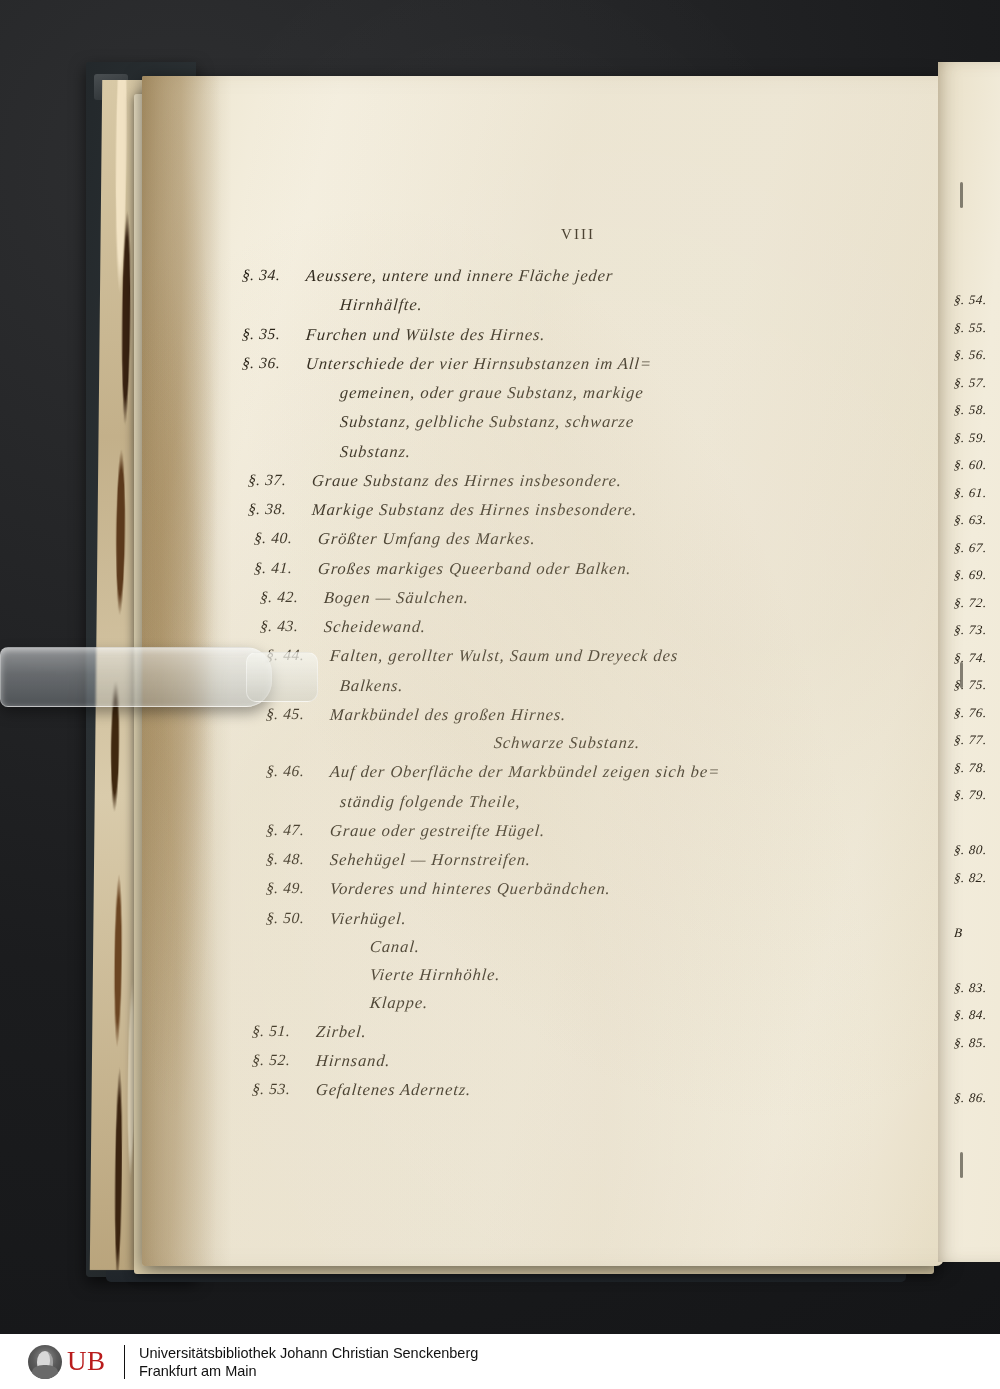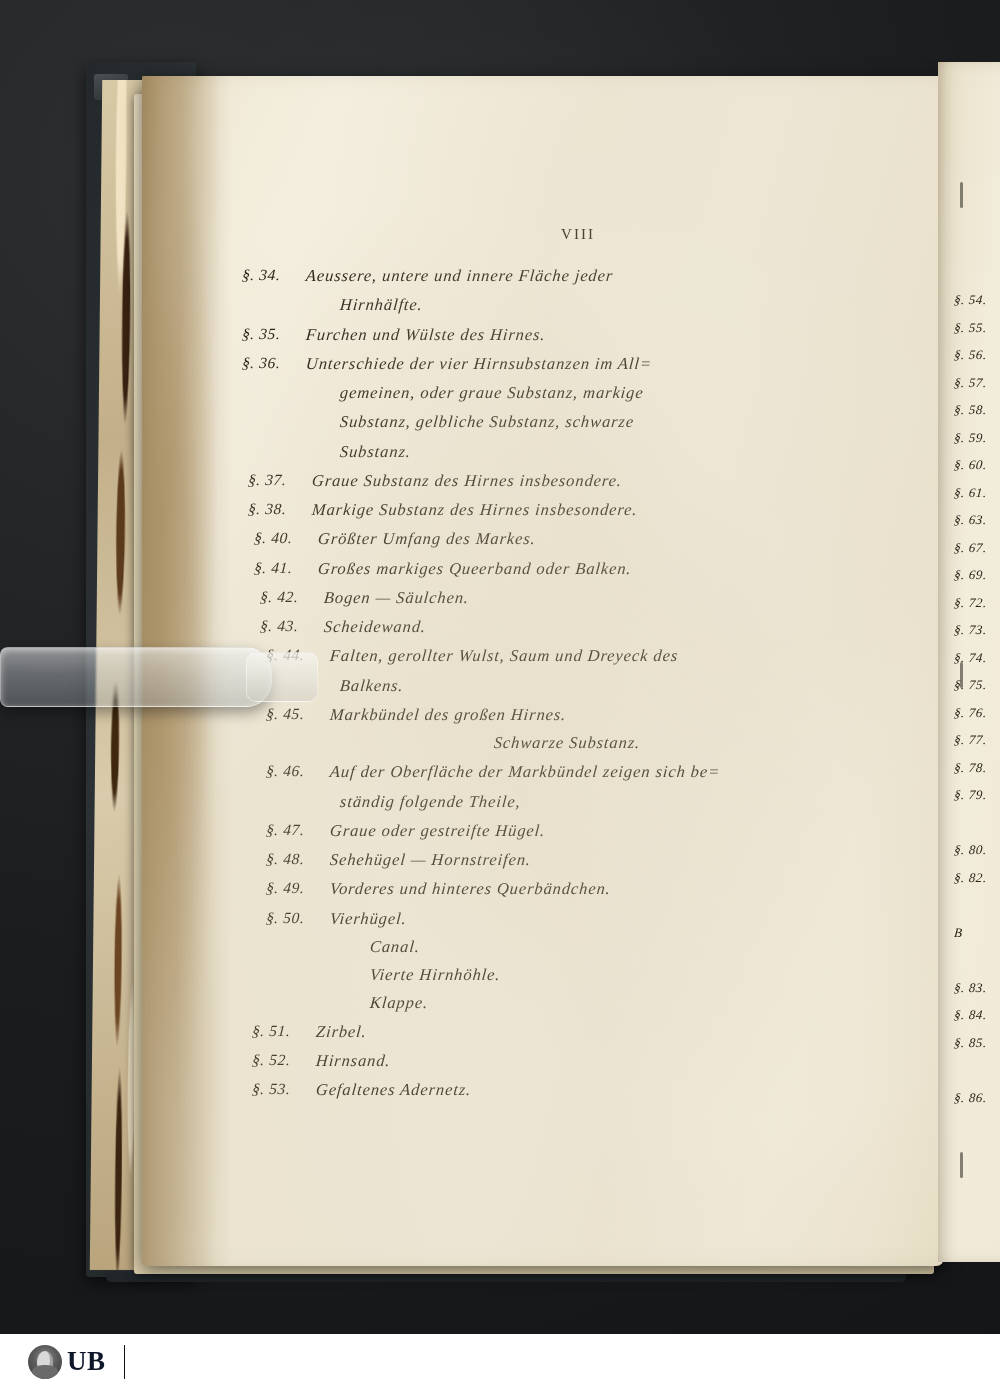--- a/index.html
+++ b/index.html
@@ -76,24 +76,24 @@
   .ub-seal:after {
     content: "";
     position: absolute;
     left: 4px; top: 20px;
     width: 26px; height: 16px;
     border-radius: 45% 45% 0 0;
     background: #6a6a6a;
   }
   .ub-text {
     font-family: "Liberation Serif", serif;
-    font-weight: 700;
+    font-weight: 400;
     font-size: 27px;
     letter-spacing: 0.5px;
-    color: #0f172a;
+    color: #b91c1c;
     margin-left: 5px;
   }
   .footer-divider {
     width: 1px;
     height: 34px;
     background: #111;
     margin: 0 14px 0 10px;
     flex: none;
   }
   .footer-lines {
@@ -519,13 +519,17 @@
   <div class="weight-tip"></div>
 
 </div>
 
 <div class="footer-strip">
   <div class="ub-logo">
     <div class="ub-seal"></div>
     <div class="ub-text">UB</div>
   </div>
   <div class="footer-divider"></div>
+  <div class="footer-lines">
+    <div>Universitätsbibliothek Johann Christian Senckenberg</div>
+    <div>Frankfurt am Main</div>
+  </div>
 </div>
 
 </body></html>

